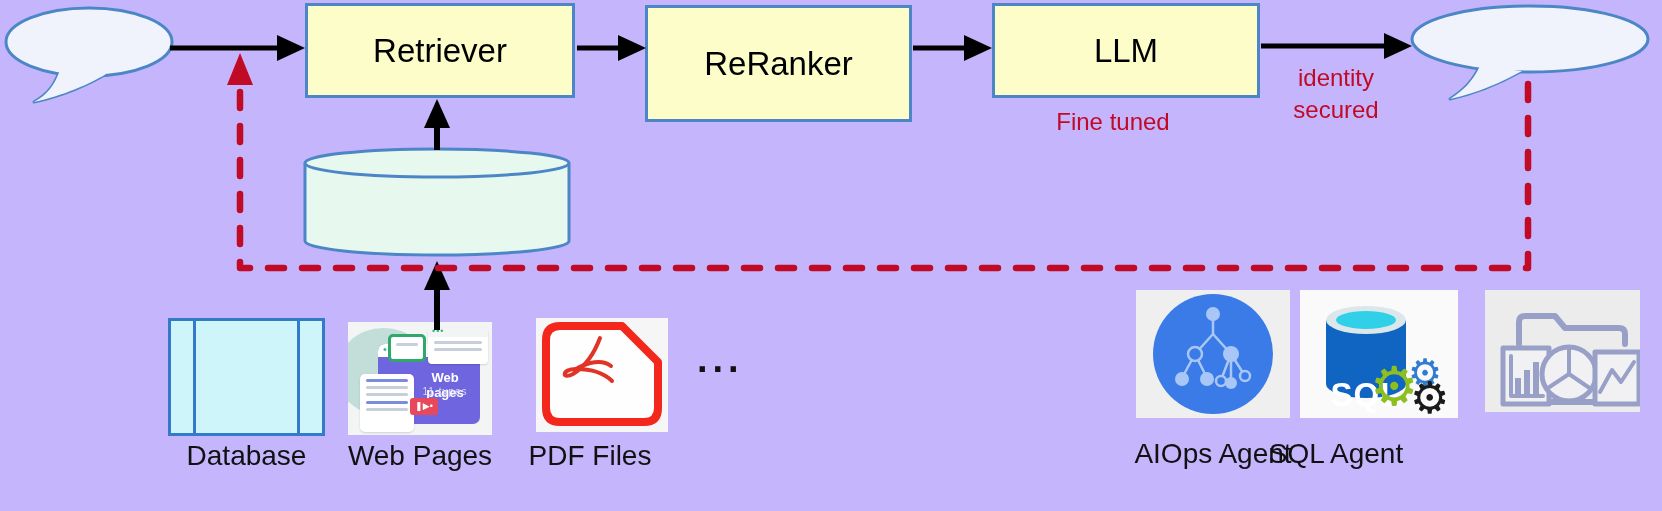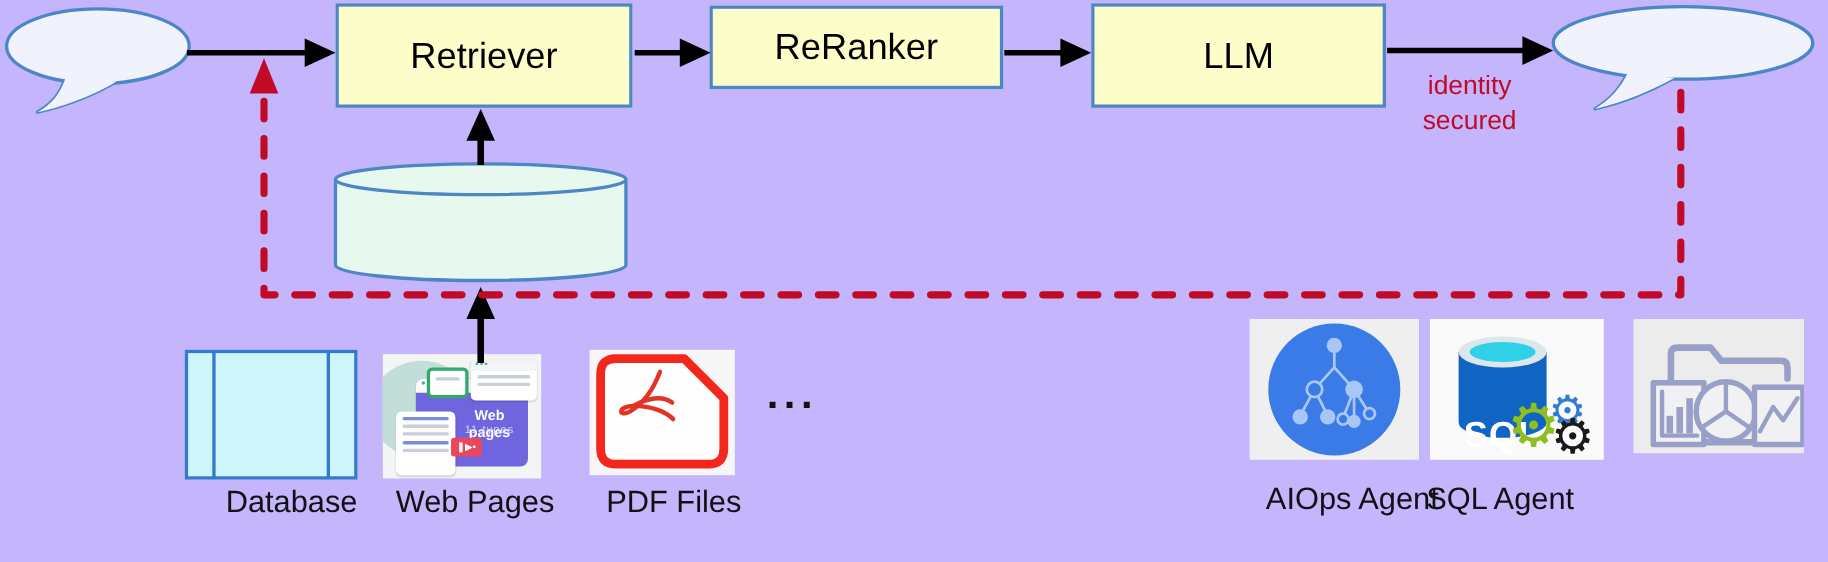--- a/index.html
+++ b/index.html
@@ -9,21 +9,21 @@
     overflow:hidden;
   }
   .abs{position:absolute;}
   .flowbox{
     position:absolute;background:#FDFDC9;border:3px solid #4C86C6;
     display:flex;align-items:center;justify-content:center;
     font-size:33px;color:#000;box-sizing:border-box;
   }
   .bubble-label{position:absolute;text-align:center;font-size:34px;color:#000;}
   .redtext{position:absolute;color:#C00A26;font-size:24px;line-height:32px;text-align:center;}
-  .caption{position:absolute;font-size:28px;color:#111;text-align:right;line-height:31px;}
+  .caption{position:absolute;font-size:28px;color:#111;text-align:center;line-height:31px;}
   .cyl-label{position:absolute;font-size:28px;line-height:31px;text-align:center;color:#000;}
   .icon-tile{position:absolute;box-sizing:border-box;}
   
   .db-icon{background:#CDF5FA;border:3px solid #3579CB;}
   .db-line{position:absolute;top:-1px;bottom:-1px;width:3px;background:#3579CB;}
   
   .web-icon{background:#F3F5F5;overflow:hidden;}
   .web-blob{position:absolute;left:-12px;top:6px;width:95px;height:88px;border-radius:50%;background:#C3DED9;}
   .web-main{position:absolute;left:30px;top:22px;width:102px;height:80px;background:#6F66DF;border-radius:7px;}
   .web-mainbar{position:absolute;left:0;top:0;right:0;height:13px;background:#ffffff;border-radius:7px 7px 0 0;
@@ -62,35 +62,36 @@
   <svg class="abs node" style="left:2px;top:4px;" width="185" height="102" viewBox="0 0 185 102">
     <path d="M 58 66 C 52 82, 46 90, 32 98 C 60 92, 88 80, 104 70 Z" fill="#F1F3FC" stroke="#4C86C6" stroke-width="3" stroke-linejoin="round"></path>
     <ellipse cx="87" cy="38" rx="83" ry="34" fill="#F1F3FC" stroke="#4C86C6" stroke-width="3"></ellipse>
     <path d="M 58 66 C 52 82, 46 90, 32 98 C 60 92, 88 80, 104 70 Z" fill="#F1F3FC" stroke="none"></path>
   </svg>
   <div class="bubble-label" style="left:6px;top:24px;width:162px;">Query</div>
 
   <div class="flowbox node" style="left:305px;top:3px;width:270px;height:95px;">
     <span>Retriever</span>
   </div>
-  <div class="flowbox node" style="left:645px;top:5px;width:267px;height:76px;">
+  <div class="flowbox node" style="left:645px;top:5px;width:267px;height:117px;">
     <span>ReRanker</span>
   </div>
   <div class="flowbox node" style="left:992px;top:3px;width:268px;height:95px;">
     <span>LLM</span>
   </div>
 
   <svg class="abs node" style="left:1400px;top:2px;" width="262" height="104" viewBox="0 0 262 104">
     <path d="M 80 64 C 72 80, 64 88, 50 97 C 78 91, 104 79, 122 69 Z" fill="#F1F3FC" stroke="#4C86C6" stroke-width="3" stroke-linejoin="round"></path>
     <ellipse cx="130" cy="37" rx="118" ry="33" fill="#F1F3FC" stroke="#4C86C6" stroke-width="3"></ellipse>
     <path d="M 80 64 C 72 80, 64 88, 50 97 C 78 91, 104 79, 122 69 Z" fill="#F1F3FC" stroke="none"></path>
   </svg>
   <div class="bubble-label" style="left:1420px;top:22px;width:220px;">Response</div>
 
   <div class="redtext" style="left:973px;top:106px;width:280px;">
+    <div>Fine tuned</div>
   </div>
   <div class="redtext" style="left:1256px;top:62px;width:160px;">
     <div>identity</div>
     <div>secured</div>
   </div>
 
   <svg class="abs node" style="left:302px;top:146px;" width="270" height="114" viewBox="0 0 270 114">
     <path d="M 3 17 L 3 95 A 132 14 0 0 0 267 95 L 267 17" fill="#E7F8EE" stroke="#4C86C6" stroke-width="3"></path>
     <ellipse cx="135" cy="17" rx="132" ry="14" fill="#E7F8EE" stroke="#4C86C6" stroke-width="3"></ellipse>
   </svg>

